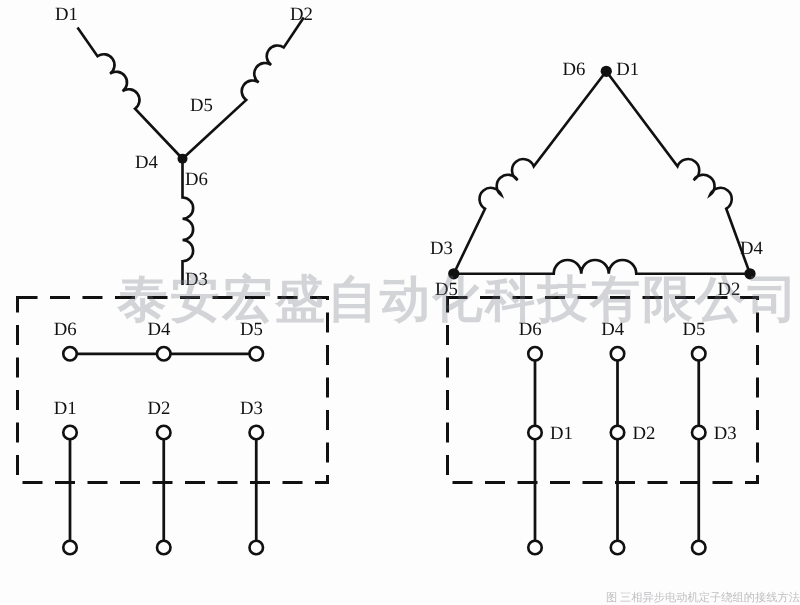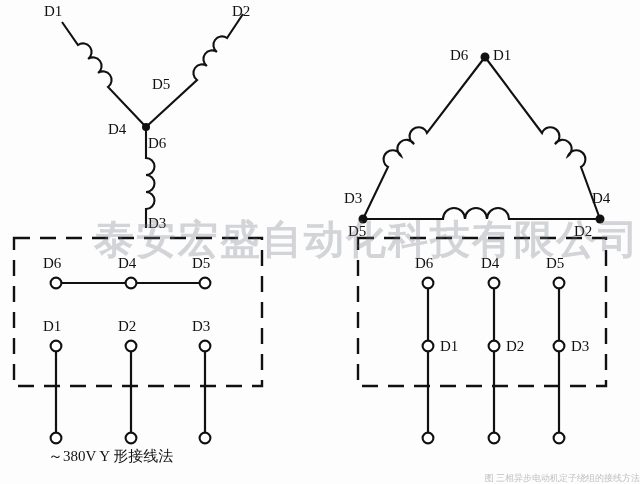--- a/index.html
+++ b/index.html
@@ -188,17 +188,16 @@
       <text class="lbl" x="571" y="351">D3</text>
 
       <circle cx="428" cy="438" r="5.4" fill="#fff" stroke="#111" stroke-width="2.1"></circle>
       <circle cx="494" cy="438" r="5.4" fill="#fff" stroke="#111" stroke-width="2.1"></circle>
       <circle cx="559" cy="438" r="5.4" fill="#fff" stroke="#111" stroke-width="2.1"></circle>
     </g>
   </svg>
 
   <div class="wm">泰安宏盛自动化科技有限公司</div>
 
-  <div class="cap" id="caption-left">～380V  Y 形接线法</div>
 
   <div class="figcap">图 三相异步电动机定子绕组的接线方法</div>
 
 </div>
 
 </body></html>

